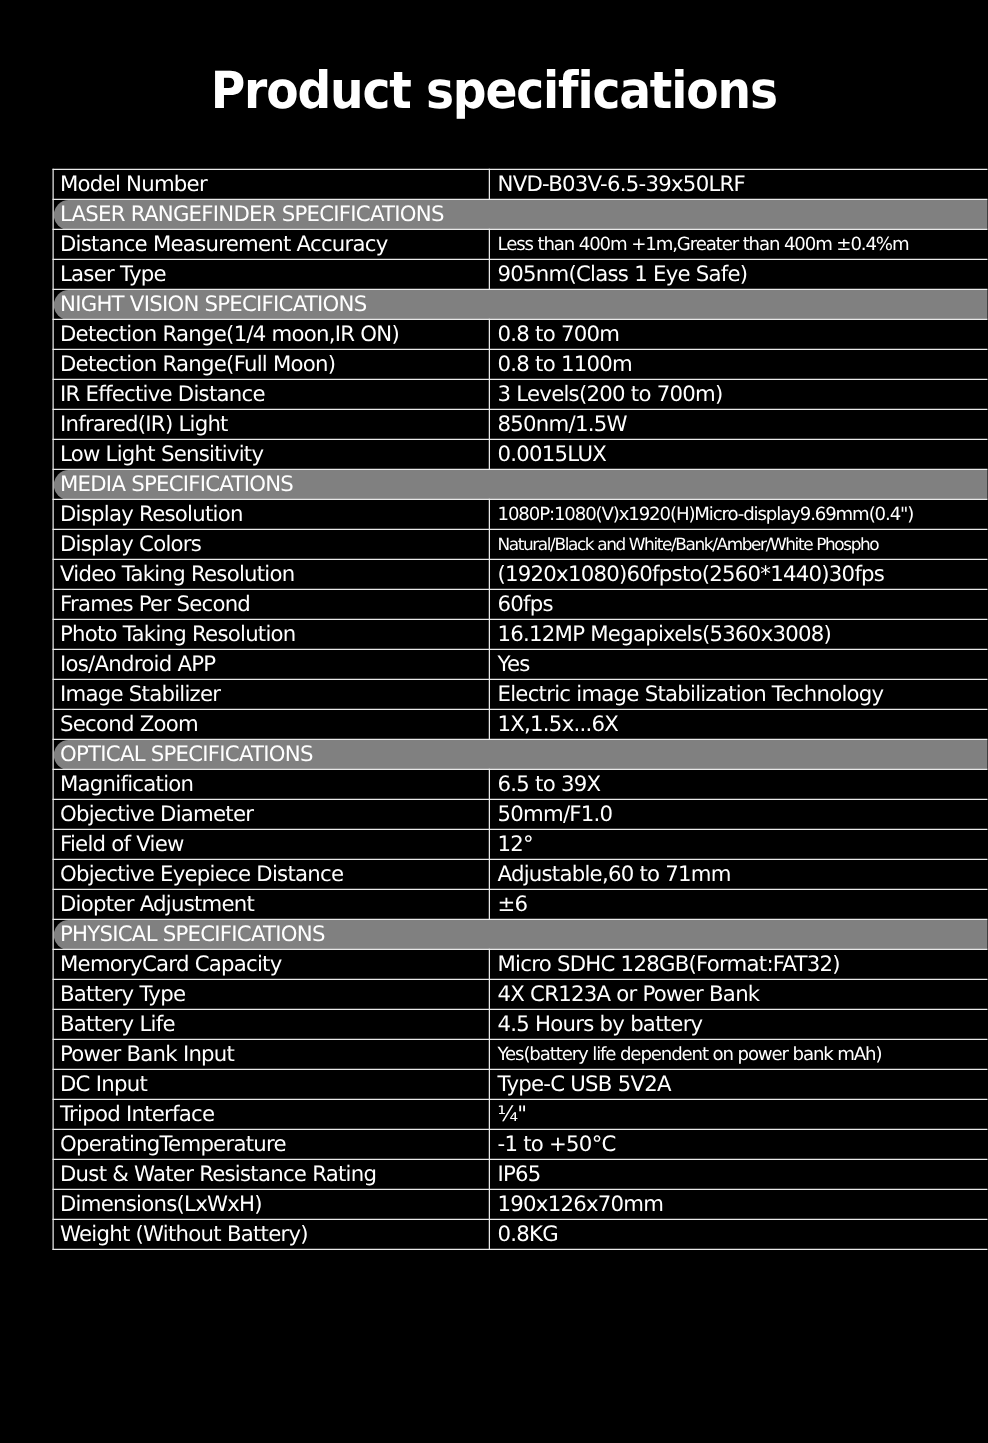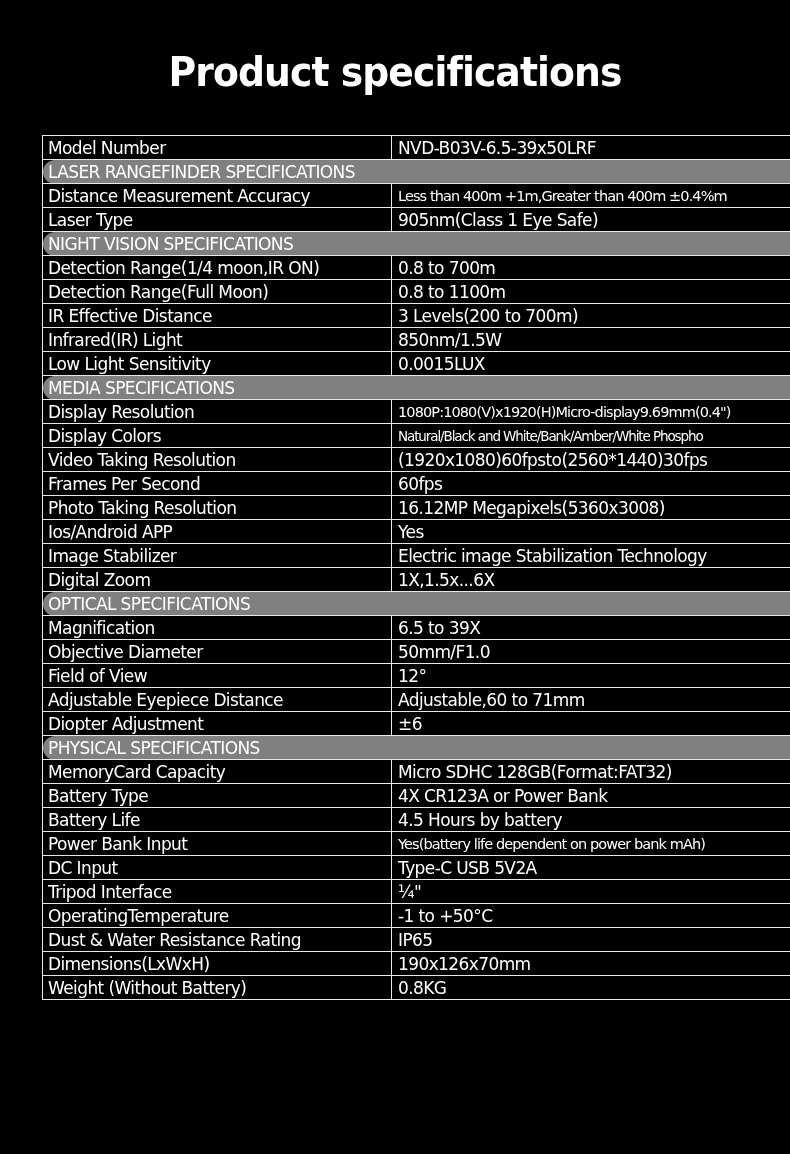--- a/index.html
+++ b/index.html
@@ -103,41 +103,41 @@
     </tr>
     <tr>
       <td class="label">Ios/Android APP</td>
       <td class="value">Yes</td>
     </tr>
     <tr>
       <td class="label">Image Stabilizer</td>
       <td class="value">Electric image Stabilization Technology</td>
     </tr>
     <tr>
-      <td class="label">Digital Zoom</td>
+      <td class="label">Second Zoom</td>
       <td class="value">1X,1.5x...6X</td>
     </tr>
 
     <tr class="section">
       <td colspan="2">OPTICAL SPECIFICATIONS</td>
     </tr>
     <tr>
       <td class="label">Magnification</td>
       <td class="value">6.5 to 39X</td>
     </tr>
     <tr>
       <td class="label">Objective Diameter</td>
       <td class="value">50mm/F1.0</td>
     </tr>
     <tr>
       <td class="label">Field of View</td>
       <td class="value">12°</td>
     </tr>
     <tr>
-      <td class="label">Adjustable Eyepiece Distance</td>
+      <td class="label">Objective Eyepiece Distance</td>
       <td class="value">Adjustable,60 to 71mm</td>
     </tr>
     <tr>
       <td class="label">Diopter Adjustment</td>
       <td class="value">±6</td>
     </tr>
 
     <tr class="section">
       <td colspan="2">PHYSICAL SPECIFICATIONS</td>
     </tr>

